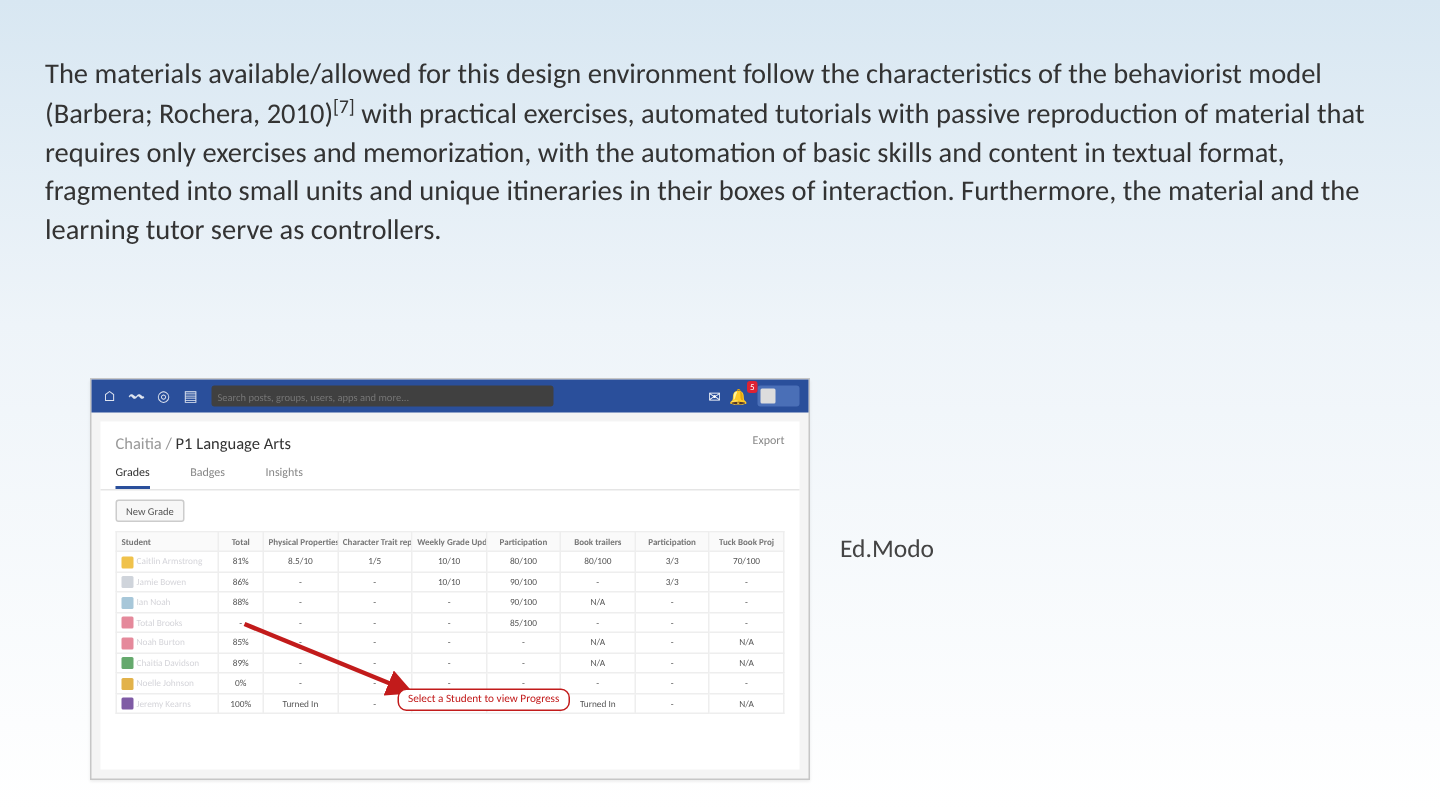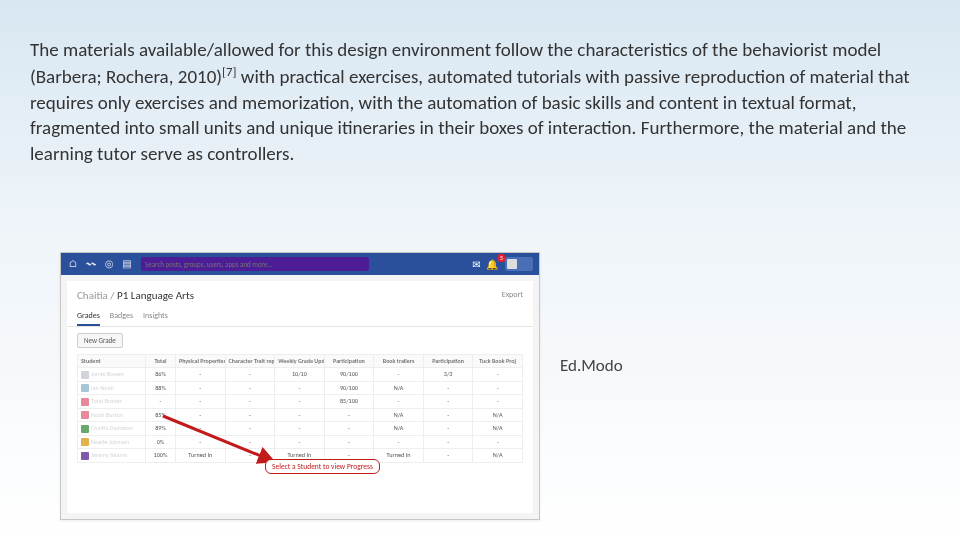--- a/index.html
+++ b/index.html
@@ -51,21 +51,21 @@
   }
   .nav-icons { display:flex; gap:6px; }
   .nav-icon {
     width: 12px; height: 12px;
     display:flex; align-items:center; justify-content:center;
     color: rgba(255,255,255,.85);
     font-size: 10px; line-height:1;
   }
   .search-wrap { flex:1; display:flex; align-items:center; }
   .search-field {
-    background: #4c1d95;
+    background: #404040;
     border-radius: 2px;
     font-family: inherit;
     border: none;
     height: 14px;
     width: 220px;
     padding: 0 4px;
     font-size: 7px;
     color: #8a8a8a;
   }
   .right-icons { display:flex; align-items:center; gap:6px; }
@@ -82,21 +82,21 @@
     width: 26px; height: 14px;
     background: #4a6fb7; border-radius:2px;
     display:flex; align-items:center; justify-content:flex-start;
     padding-left:2px;
   }
   .avatar-mini { width:10px;height:10px;background:#ddd;border-radius:1px; }
   .content-area { background:#fff; margin:6px; height:calc(100% - 34px); position:relative; }
   .breadcrumb { font-size:11px; color:#999; padding:8px 10px 2px 10px; }
   .breadcrumb .strong { color:#333; font-weight:500; }
   .export-link { position:absolute; top:8px; right:10px; color:#888; font-size:8px; }
-  .tabs-row { display:flex; gap:10px; padding:6px 10px 0 10px; border-bottom:1px solid #e5e5e5; }
+  .tabs-row { display:flex; gap:27px; padding:6px 10px 0 10px; border-bottom:1px solid #e5e5e5; }
   .tab { font-size:8px; color:#888; padding-bottom:4px; }
   .tab.active { color:#333; border-bottom:2px solid #2a4f9b; }
   .btn-newgrade {
     margin:6px 10px;
     border:1px solid #ccc; background:#f7f7f7;
     font-size:7px; padding:2px 6px; border-radius:2px;
     color:#555; font-family:inherit;
   }
   table.grades {
     border-collapse: collapse;
@@ -221,20 +221,31 @@
               <th>Character Trait representation</th>
               <th>Weekly Grade Update</th>
               <th>Participation</th>
               <th>Book trailers</th>
               <th>Participation</th>
               <th>Tuck Book Proj</th>
             </tr>
           </thead>
           <tbody>
               <tr>
+                <td class="left"><span class="row-avatar" style="background:#f0c24b"></span><span class="blurred">Caitlin Armstrong</span></td>
+                <td>81%</td>
+                <td>8.5/10</td>
+                <td>1/5</td>
+                <td>10/10</td>
+                <td>80/100</td>
+                <td>80/100</td>
+                <td>3/3</td>
+                <td>70/100</td>
+              </tr>
+              <tr>
                 <td class="left"><span class="row-avatar" style="background:#cfd4db"></span><span class="blurred">Jamie Bowen</span></td>
                 <td>86%</td>
                 <td>-</td>
                 <td>-</td>
                 <td>10/10</td>
                 <td>90/100</td>
                 <td>-</td>
                 <td>3/3</td>
                 <td>-</td>
               </tr>

